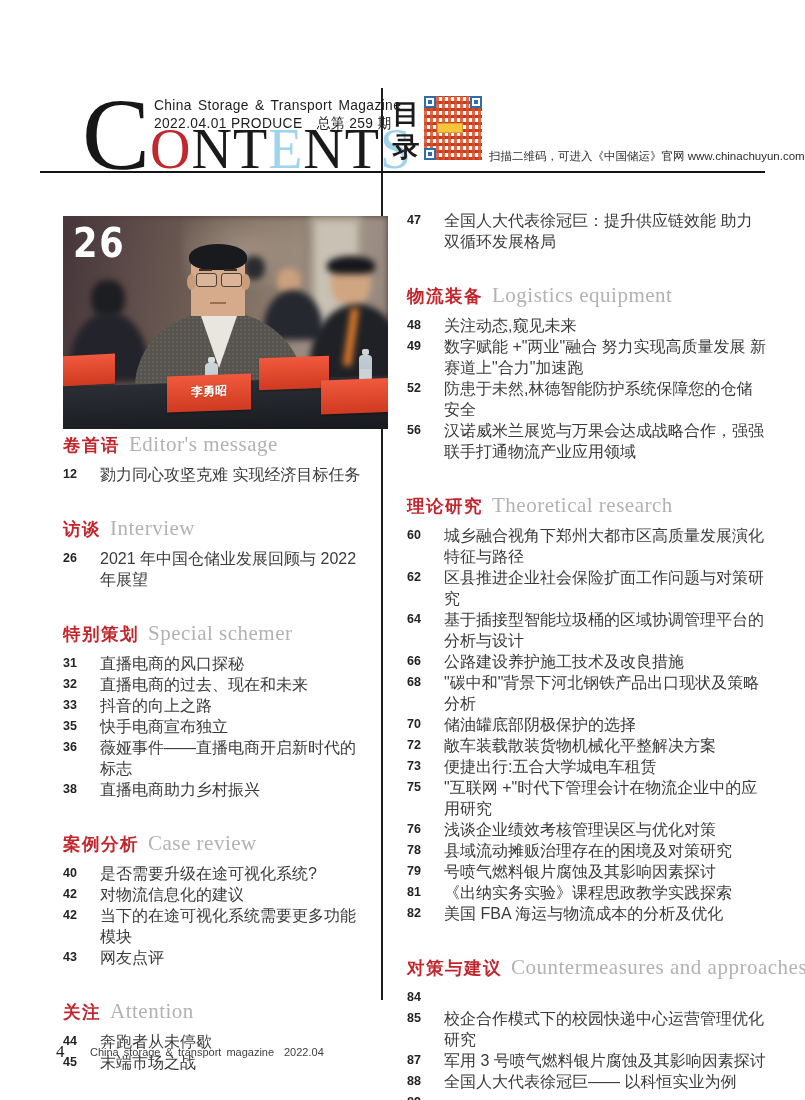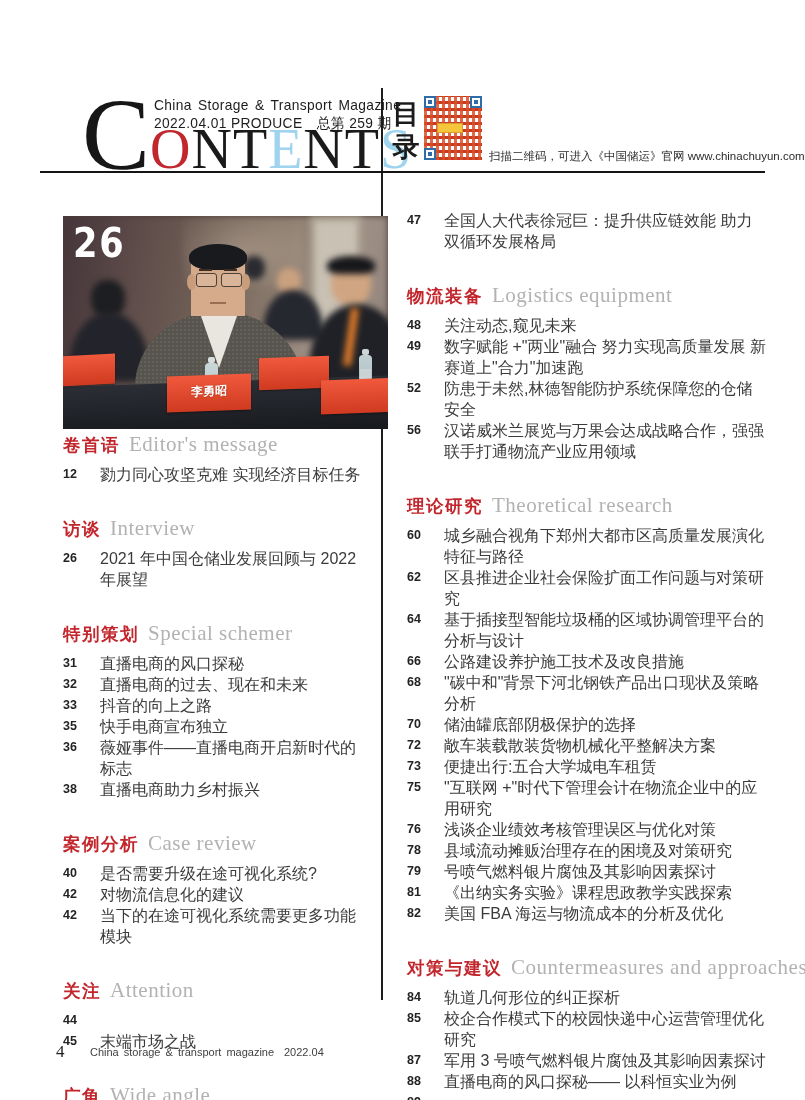--- a/index.html
+++ b/index.html
@@ -200,25 +200,30 @@
           <span class="txt">是否需要升级在途可视化系统?</span>
         </div>
         <div class="toc-item">
           <span class="num">42</span>
           <span class="txt">对物流信息化的建议</span>
         </div>
         <div class="toc-item">
           <span class="num">42</span>
           <span class="txt">当下的在途可视化系统需要更多功能模块</span>
         </div>
+        <div class="toc-item">
+          <span class="num">43</span>
+          <span class="txt">网友点评</span>
+        </div>
       </div>
       <div class="section">
         <div class="sec-head"><span class="sec-zh">关注</span><span class="sec-en">Attention</span></div>
         <div class="toc-item">
           <span class="num">44</span>
+          <span class="txt">奔跑者从未停歇</span>
         </div>
         <div class="toc-item">
           <span class="num">45</span>
           <span class="txt">末端市场之战</span>
         </div>
       </div>
       <div class="section">
         <div class="sec-head"><span class="sec-zh">广角</span><span class="sec-en">Wide angle</span></div>
         <div class="toc-item">
           <span class="num">46</span>
@@ -307,33 +312,32 @@
         </div>
         <div class="toc-item">
           <span class="num">82</span>
           <span class="txt">美国 FBA 海运与物流成本的分析及优化</span>
         </div>
       </div>
       <div class="section">
         <div class="sec-head"><span class="sec-zh">对策与建议</span><span class="sec-en">Countermeasures and approaches</span></div>
         <div class="toc-item">
           <span class="num">84</span>
-          <span class="txt">轨道几何形位的纠正探析</span>
         </div>
         <div class="toc-item">
           <span class="num">85</span>
           <span class="txt">校企合作模式下的校园快递中心运营管理优化研究</span>
         </div>
         <div class="toc-item">
           <span class="num">87</span>
           <span class="txt">军用 3 号喷气燃料银片腐蚀及其影响因素探讨</span>
         </div>
         <div class="toc-item">
           <span class="num">88</span>
-          <span class="txt">直播电商的风口探秘—— 以科恒实业为例</span>
+          <span class="txt">全国人大代表徐冠巨—— 以科恒实业为例</span>
         </div>
         <div class="toc-item">
           <span class="num">89</span>
         </div>
       </div>
     </div>
 
   <div class="footer-num">4</div>
   <div class="footer-mag">China storage &amp; transport magazine</div>
   <div class="footer-issue">2022.04</div>

